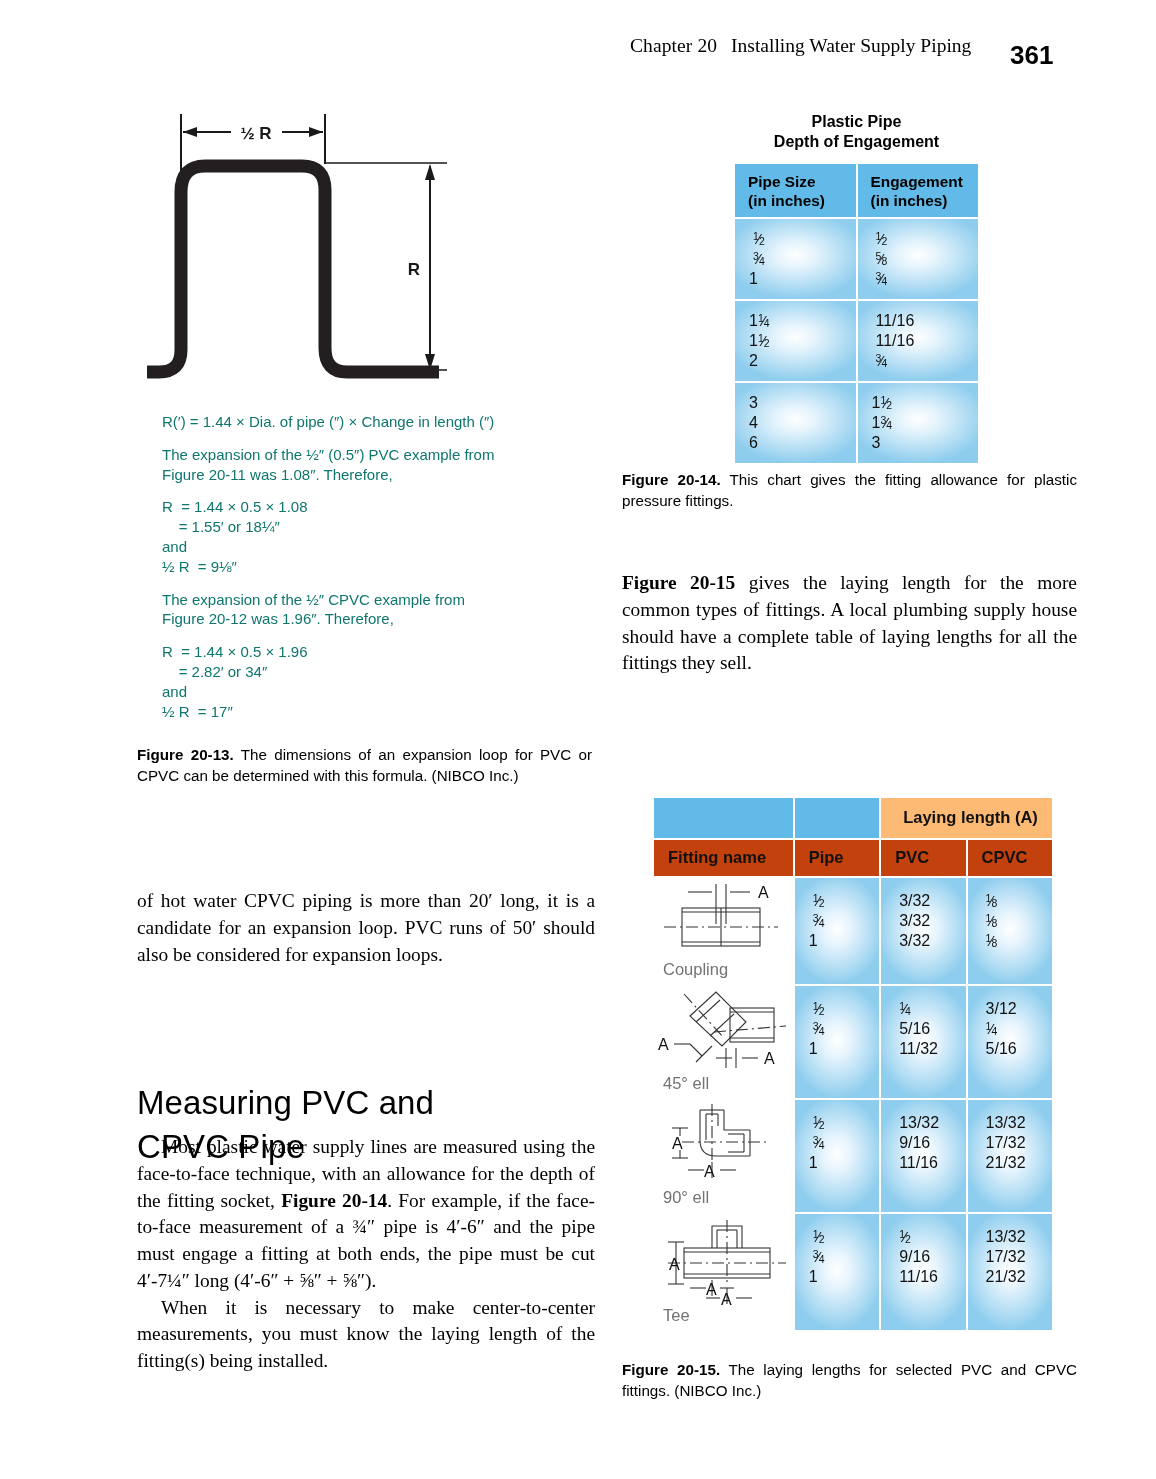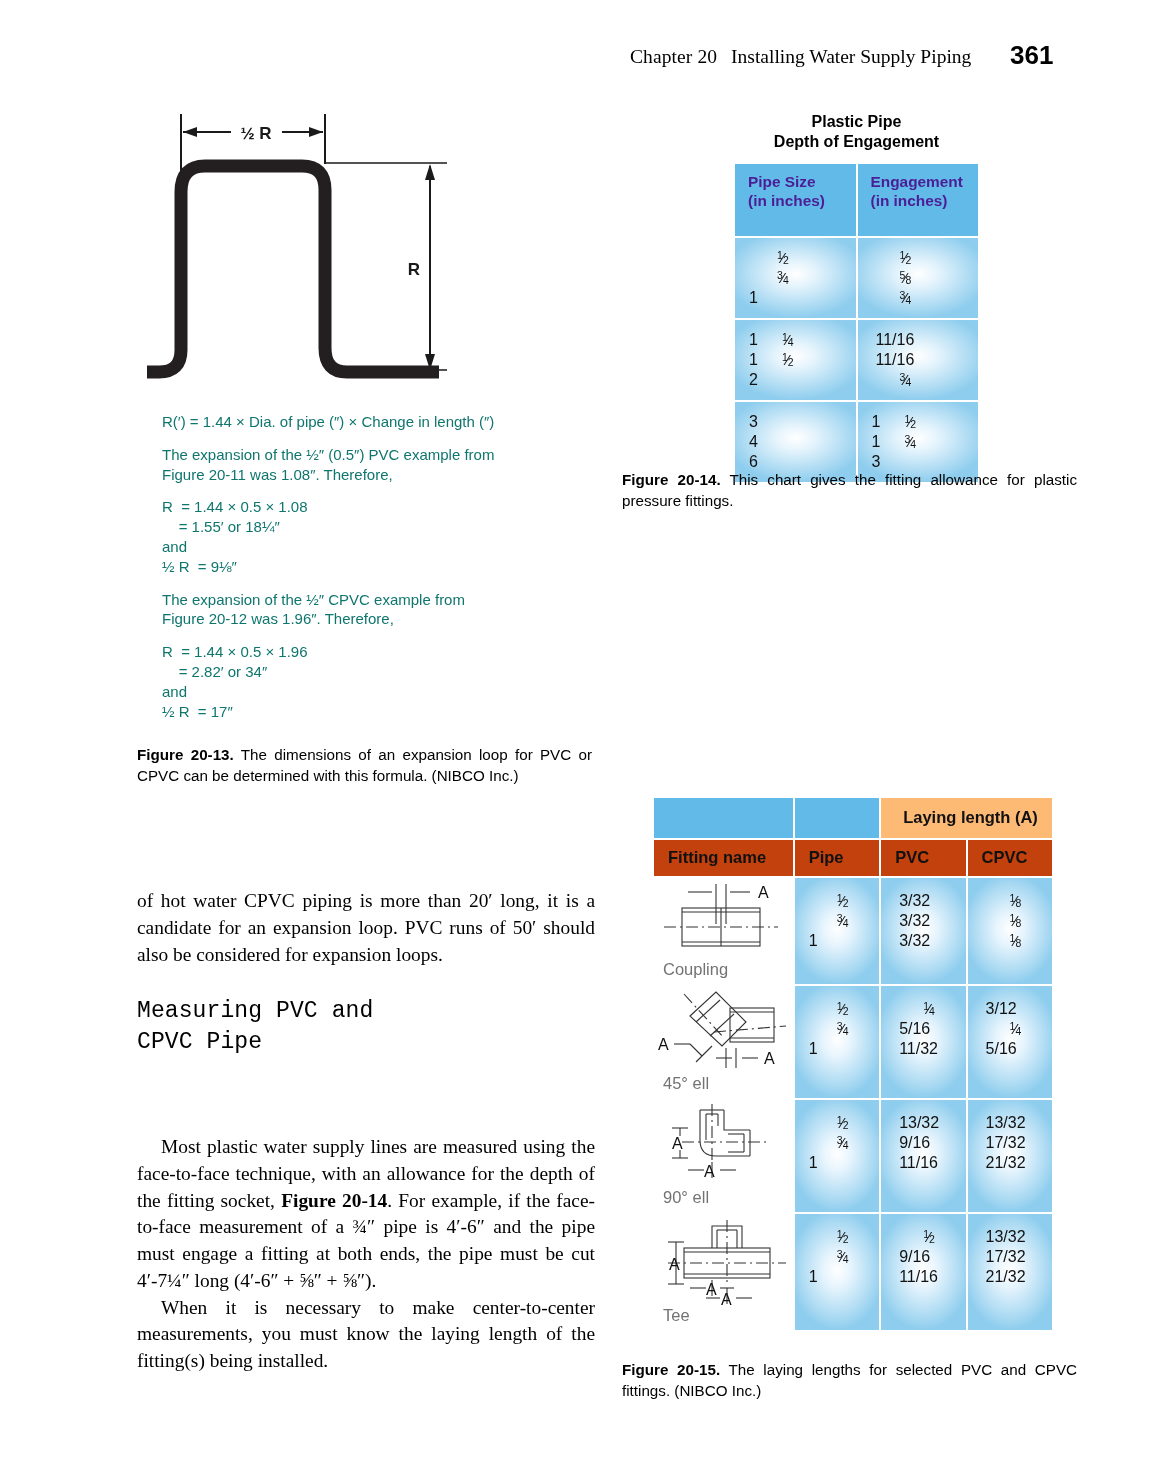--- a/index.html
+++ b/index.html
@@ -19,21 +19,21 @@
     position: absolute;
     left: 0; top: 0;
     width: 1156px;
     height: 1479px;
   }
 
   
   .running-head {
     position: absolute;
     left: 630px;
-    top: 46px;
+    top: 35px;
     width: 420px;
     display: flex;
     align-items: center;
     justify-content: flex-start;
   }
   .rh-chapter {
     font-family: "Liberation Serif", serif;
     font-size: 19.5px;
     letter-spacing: 0.1px;
     white-space: nowrap;
@@ -102,24 +102,24 @@
   }
   .para-1 {
     position: absolute;
     left: 137px;
     top: 888px;
     width: 458px;
   }
   .heading-2 {
     position: absolute;
     left: 137px;
-    top: 996px;
+    top: 1081px;
     width: 460px;
-    font-family: Liberation Mono, monospace;
-    font-size: 23px;
+    font-family: Liberation Sans, sans-serif;
+    font-size: 33px;
     line-height: 1.33;
     font-weight: normal;
     letter-spacing: 0.1px;
   }
   .para-2 {
     position: absolute;
     left: 137px;
     top: 1134px;
     width: 458px;
   }
@@ -152,22 +152,22 @@
     padding: 0;
     vertical-align: top;
     box-sizing: border-box;
   }
   .tbl-engage .hd {
     background: #62bae8;
     font-family: "Liberation Sans", sans-serif;
     font-weight: bold;
     font-size: 15.4px;
     line-height: 1.22;
-    color: #4c1d95;
-    padding: 9px 0 25px 13px;
+    color: #000000;
+    padding: 9px 0 6px 13px;
     width: 50%;
   }
   .tbl-engage .bd {
     background: radial-gradient(ellipse 58% 55% at 50% 45%, #ffffff 0%, #e3f3fc 30%, #a9d9f2 78%, #8ecdee 100%);
     font-family: "Liberation Sans", sans-serif;
     font-size: 16px;
     color: #111;
     padding: 10px 0 10px 0;
     height: 76px;
   }
@@ -177,21 +177,20 @@
     height: 20px;
   }
   .frow-w { padding-left: 14px; }
 
   
   .fr {
     display: inline-block;
     position: relative;
     font-size: 0.99em;
     white-space: nowrap;
-    margin-left: 24px;
   }
   .fr .n {
     font-size: 0.66em;
     vertical-align: 0.42em;
   }
   .fr .s {
     font-size: 0.92em;
     margin: 0 -0.08em;
   }
   .fr .d {
@@ -409,20 +408,21 @@
         <div class="frow frow-w"><span class="whole">3</span></div>
       </td>
     </tr>
   </tbody>
     </table>
 
   <div class="fig-caption cap-2014">
     <b>Figure 20-14.</b><span> This chart gives the fitting allowance for plastic pressure fittings.</span>
   </div>
 
+  <div class="body-serif para-r1"><b>Figure 20-15</b><span> gives the laying length for the more common types of fittings. A local plumbing supply house should have a complete table of laying lengths for all the fittings they sell.</span></div>
 
   <table class="tbl-laying">
     <tbody>
         <tr>
       <td class="hdblank"></td>
       <td class="hdblank"></td>
       <td class="hdspan" colspan="2">Laying length (A)</td>
     </tr>
     <tr>
       <td class="hd">Fitting name</td>

